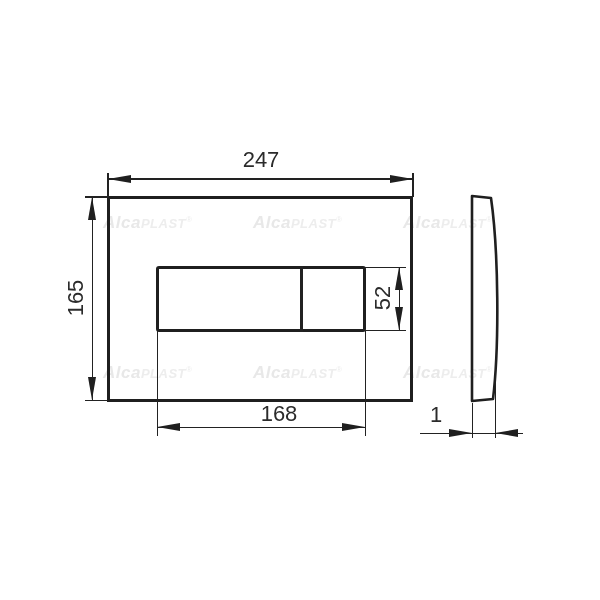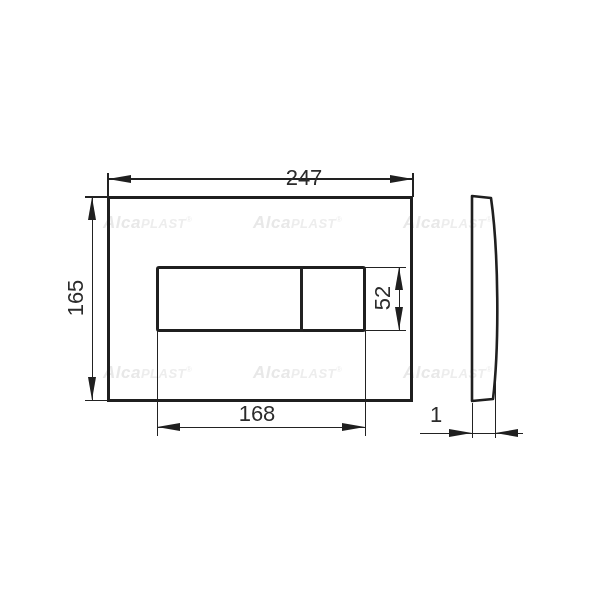--- a/index.html
+++ b/index.html
@@ -51,21 +51,21 @@
 
     <div class="ln" style="left:300px;top:266px;width:3px;height:66px;"></div>
   </div>
 
   <div>
     <div class="ln" style="left:107px;top:173px;width:1.5px;height:24px;"></div>
     <div class="ln" style="left:412px;top:173px;width:1.5px;height:24px;"></div>
     <div class="ln" style="left:108px;top:178px;width:305px;height:1.5px;"></div>
     <div class="arr a-left" style="left:108px;top:175px;"></div>
     <div class="arr a-right" style="left:390px;top:175px;"></div>
-    <span class="dim-label" style="left:261px;top:178px;margin-left:43px;">247</span>
+    <span class="dim-label" style="left:261px;top:160px;">247</span>
   </div>
 
   <div>
     <div class="ln" style="left:85px;top:196px;width:23px;height:1.5px;"></div>
     <div class="ln" style="left:85px;top:399.5px;width:23px;height:1.5px;"></div>
     <div class="ln" style="left:91.5px;top:197px;width:1.5px;height:203px;"></div>
     <div class="arr a-up" style="left:88px;top:197px;"></div>
     <div class="arr a-down" style="left:88px;top:377px;"></div>
     <span class="dim-label vert" style="left:76px;top:298px;">165</span>
   </div>
@@ -78,21 +78,21 @@
     <div class="arr a-down" style="left:395px;top:307px;"></div>
     <span class="dim-label vert" style="left:383px;top:298px;">52</span>
   </div>
 
   <div>
     <div class="ln" style="left:156.5px;top:331px;width:1.5px;height:105px;"></div>
     <div class="ln" style="left:364.5px;top:331px;width:1.5px;height:105px;"></div>
     <div class="ln" style="left:157px;top:426.5px;width:208px;height:1.5px;"></div>
     <div class="arr a-left" style="left:157px;top:423px;"></div>
     <div class="arr a-right" style="left:342px;top:423px;"></div>
-    <span class="dim-label" style="left:257px;top:414px;text-align:right;">168</span>
+    <span class="dim-label" style="left:279px;top:414px;text-align:right;">168</span>
   </div>
 
   <div>
     <svg class="svg-abs" style="left:460px;top:190px;" width="50" height="222" viewBox="0 0 50 222">
       <path d="M 12 6 L 31 8 C 38.5 60 39.5 155 33 209 L 12 211 Z" fill="none" stroke="#1f1f1f" stroke-width="2.6" stroke-linejoin="round"></path>
     </svg>
   </div>
 
   <div>
     <div class="ln" style="left:471.5px;top:403px;width:1px;height:35px;"></div>

